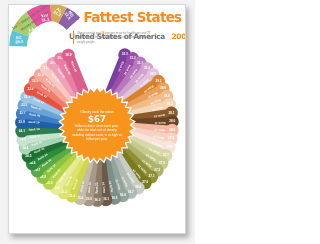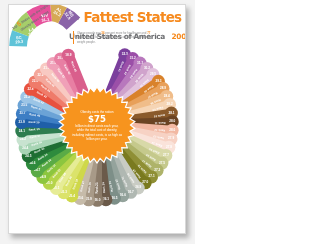--- a/index.html
+++ b/index.html
@@ -480,21 +480,21 @@
             <div class="spoke-cap" style="background: rgb(217, 95, 140); transform: rotate(-338deg);">18.9</div>
           </div>
         </div>
 
       <div id="center-wrap">
         <svg id="center-burst" viewBox="0 0 78 78">
           <polygon id="burst-poly" fill="#f7941e" stroke="#ffffff" stroke-width="1.2" points="39.00,1.00 42.09,5.64 45.98,1.65 48.17,6.78 52.73,3.57 53.93,9.01 59.00,6.69 59.19,12.27 64.60,10.92 63.76,16.43 69.32,16.10 67.48,21.36 73.02,22.06 70.24,26.90 75.55,28.60 71.93,32.84 76.84,35.49 72.50,39.00 76.84,42.51 71.93,45.16 75.55,49.40 70.24,51.10 73.02,55.94 67.48,56.64 69.32,61.90 63.76,61.57 64.60,67.08 59.19,65.73 59.00,71.31 53.93,68.99 52.73,74.43 48.17,71.22 45.98,76.35 42.09,72.36 39.00,77.00 35.91,72.36 32.02,76.35 29.83,71.22 25.27,74.43 24.07,68.99 19.00,71.31 18.81,65.73 13.40,67.08 14.24,61.57 8.68,61.90 10.52,56.64 4.98,55.94 7.76,51.10 2.45,49.40 6.07,45.16 1.16,42.51 5.50,39.00 1.16,35.49 6.07,32.84 2.45,28.60 7.76,26.90 4.98,22.06 10.52,21.36 8.68,16.10 14.24,16.43 13.40,10.92 18.81,12.27 19.00,6.69 24.07,9.01 25.27,3.57 29.83,6.78 32.02,1.65 35.91,5.64"></polygon>
         </svg>
         <div id="center-text">
           <span class="row">Obesity costs the nation</span>
-          <span class="money">$75</span>
+          <span class="money">$67</span>
           <span class="row">billion in direct costs each year,</span>
           <span class="row">while the total cost of obesity,</span>
           <span class="row">including indirect costs, is as high as</span>
           <span class="row">billion per year.</span>
         </div>
       </div>
     </div>
 
   </div>
 </div>

